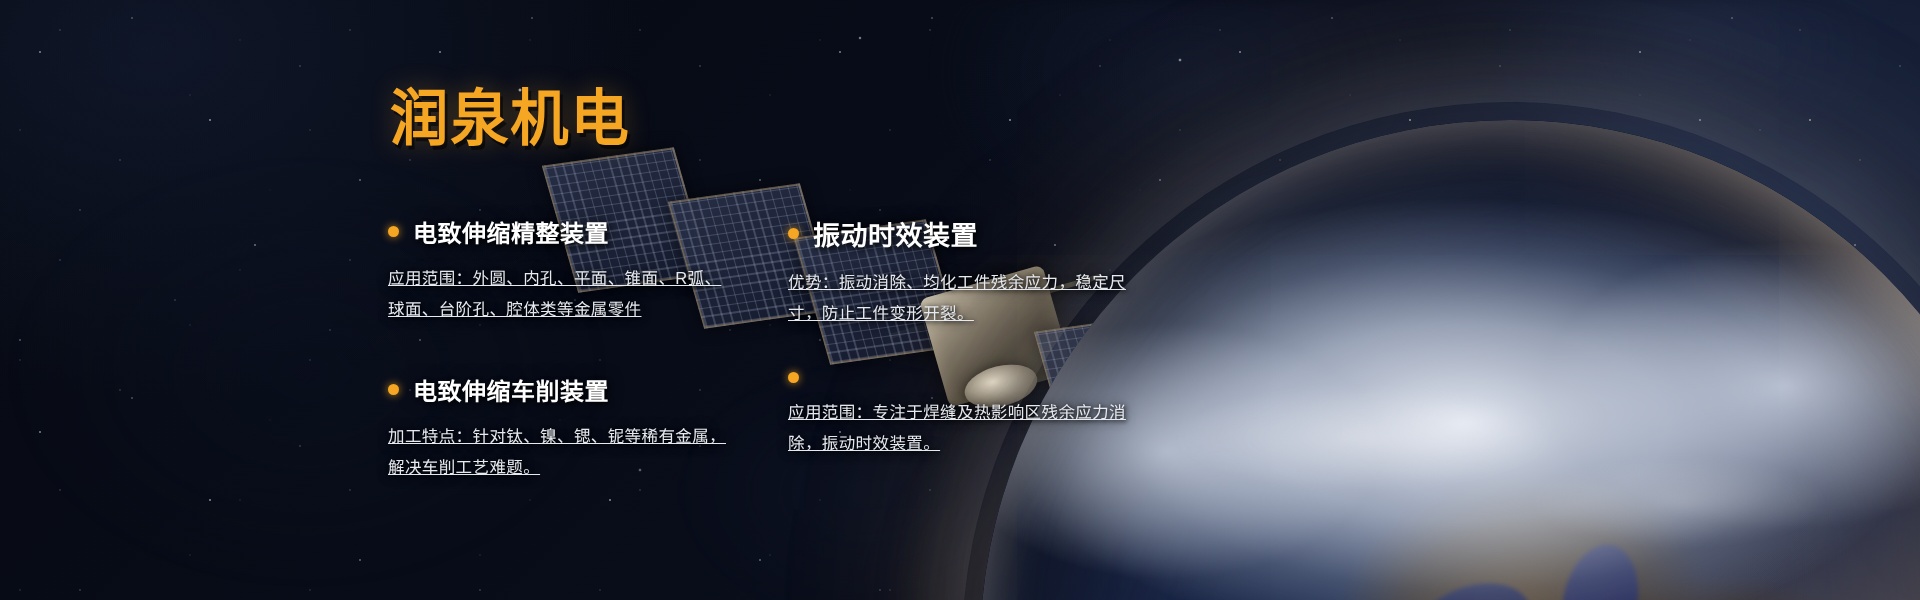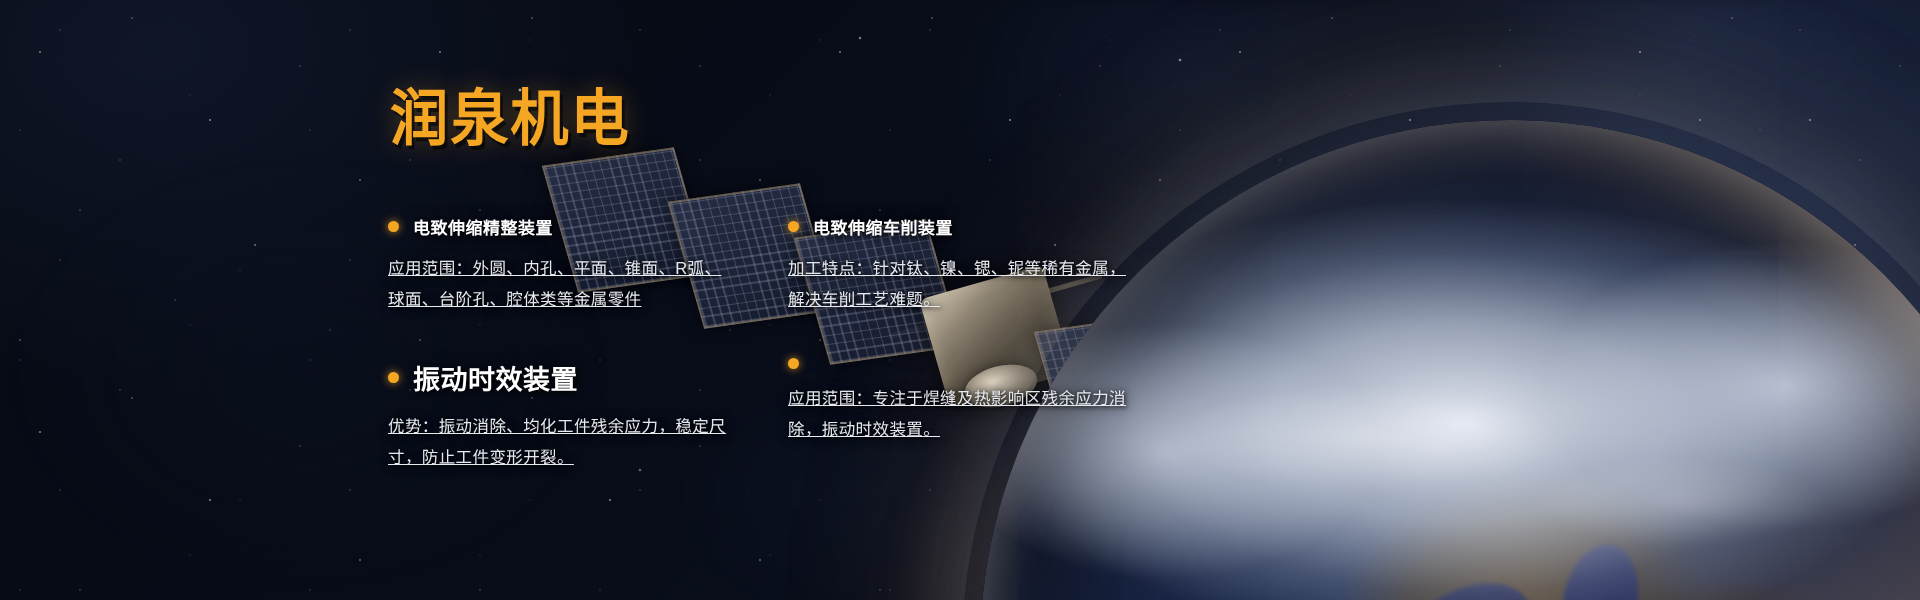--- a/index.html
+++ b/index.html
@@ -183,21 +183,21 @@
     display:grid;grid-template-columns:368px 400px;grid-template-rows:auto auto;
     column-gap:32px;row-gap:44px;
   }
   .feature{position:relative;padding-left:0;}
   .f-head{display:flex;align-items:center;gap:14px;}
   .dot{
     width:11px;height:11px;border-radius:50%;flex:0 0 auto;
     background:#F5A623;box-shadow:0 0 9px rgba(245,166,35,.8);
   }
   .f-title{
-    font-size:17px;font-weight:bold;color:#ffffff;letter-spacing:.5px;white-space:nowrap;
+    font-size:24px;font-weight:bold;color:#ffffff;letter-spacing:.5px;white-space:nowrap;
     text-shadow:2px 2px 5px rgba(0,0,0,.85), 0 0 16px rgba(0,0,0,.6);
   }
   .f-desc{
     margin-top:14px;
     font-size:16.5px;line-height:1.85;color:#e6e9ef;letter-spacing:.4px;
     text-shadow:1px 1px 4px rgba(0,0,0,.9), 0 0 12px rgba(0,0,0,.75);
     max-width:340px;
     text-decoration:underline;
   }
   .feature.wide .f-desc{max-width:352px;}
@@ -250,34 +250,34 @@
     <div class="grid">
 
       <div class="feature">
         <div class="f-head">
           <span class="dot"></span>
           <span class="f-title">电致伸缩精整装置</span>
         </div>
         <div class="f-desc">应用范围：外圆、内孔、平面、锥面、R弧、球面、台阶孔、腔体类等金属零件</div>
       </div>
 
+      <div class="feature wide">
+        <div class="f-head">
+          <span class="dot"></span>
+          <span class="f-title">振动时效装置</span>
+        </div>
+        <div class="f-desc">优势：振动消除、均化工件残余应力，稳定尺寸，防止工件变形开裂。</div>
+      </div>
+
       <div class="feature">
         <div class="f-head">
           <span class="dot"></span>
           <span class="f-title">电致伸缩车削装置</span>
         </div>
         <div class="f-desc">加工特点：针对钛、镍、锶、铌等稀有金属，解决车削工艺难题。</div>
-      </div>
-
-      <div class="feature wide">
-        <div class="f-head">
-          <span class="dot"></span>
-          <span class="f-title">振动时效装置</span>
-        </div>
-        <div class="f-desc">优势：振动消除、均化工件残余应力，稳定尺寸，防止工件变形开裂。</div>
       </div>
 
       <div class="feature wide">
         <div class="f-head">
           <span class="dot"></span>
         </div>
         <div class="f-desc">应用范围：专注于焊缝及热影响区残余应力消除，振动时效装置。</div>
       </div>
 
     </div>

